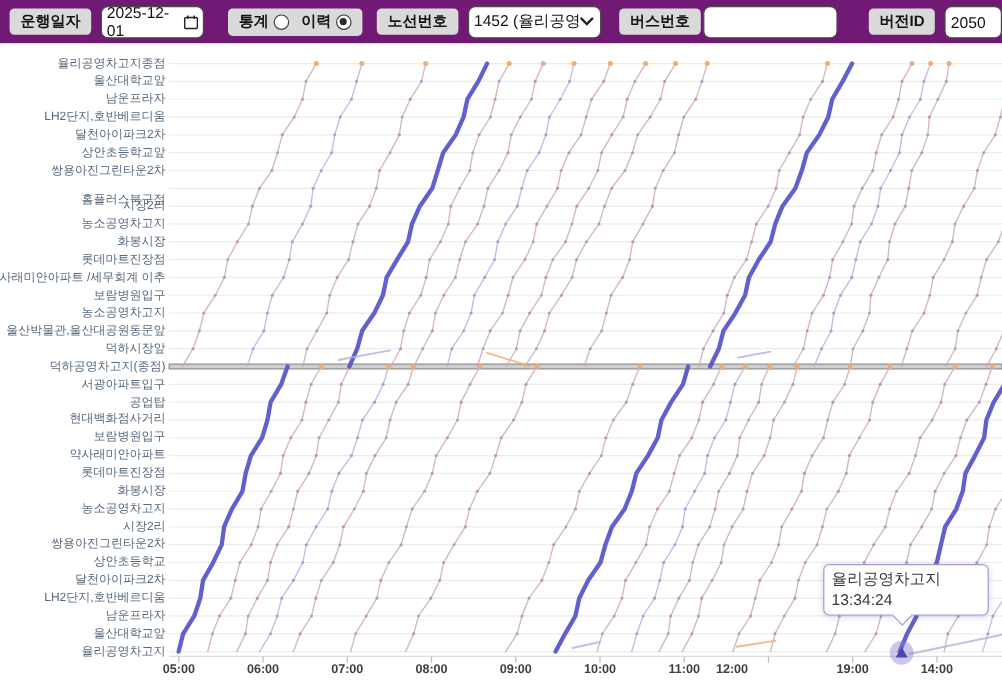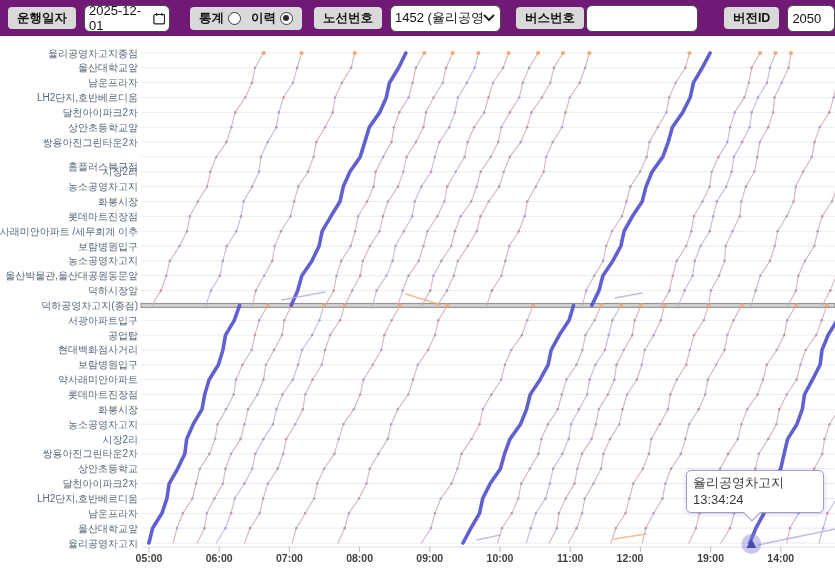--- a/index.html
+++ b/index.html
@@ -63,21 +63,21 @@
 <body>
 
 <div id="chart-layer">
     <div class="hour-label" style="left: 129px; top: 552px;">05:00</div>
     <div class="hour-label" style="left: 199.2px; top: 552px;">06:00</div>
     <div class="hour-label" style="left: 269.4px; top: 552px;">07:00</div>
     <div class="hour-label" style="left: 339.6px; top: 552px;">08:00</div>
     <div class="hour-label" style="left: 409.8px; top: 552px;">09:00</div>
     <div class="hour-label" style="left: 480px; top: 552px;">10:00</div>
     <div class="hour-label" style="left: 550.2px; top: 552px;">11:00</div>
-    <div class="hour-label" style="left: 610px; top: 552px;">12:00</div>
+    <div class="hour-label" style="left: 590px; top: 552px;">12:00</div>
     <div class="hour-label" style="left: 690.6px; top: 552px;">19:00</div>
     <div class="hour-label" style="left: 760.8px; top: 552px;">14:00</div>
     <svg width="835" height="568" style="position: absolute; left: 0px; top: 0px;">
       <line x1="141" y1="53" x2="835" y2="53" stroke="#ececec" stroke-width="1"></line>
       <line x1="141" y1="67.84848484848484" x2="835" y2="67.84848484848484" stroke="#ececec" stroke-width="1"></line>
       <line x1="141" y1="82.69696969696969" x2="835" y2="82.69696969696969" stroke="#ececec" stroke-width="1"></line>
       <line x1="141" y1="97.54545454545455" x2="835" y2="97.54545454545455" stroke="#ececec" stroke-width="1"></line>
       <line x1="141" y1="112.39393939393939" x2="835" y2="112.39393939393939" stroke="#ececec" stroke-width="1"></line>
       <line x1="141" y1="127.24242424242425" x2="835" y2="127.24242424242425" stroke="#ececec" stroke-width="1"></line>
       <line x1="141" y1="142.0909090909091" x2="835" y2="142.0909090909091" stroke="#ececec" stroke-width="1"></line>

